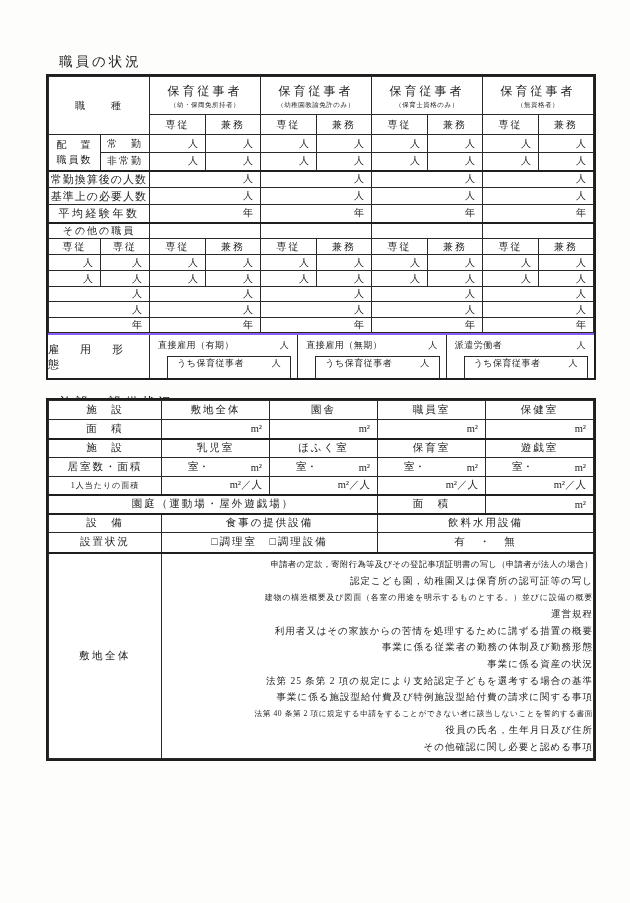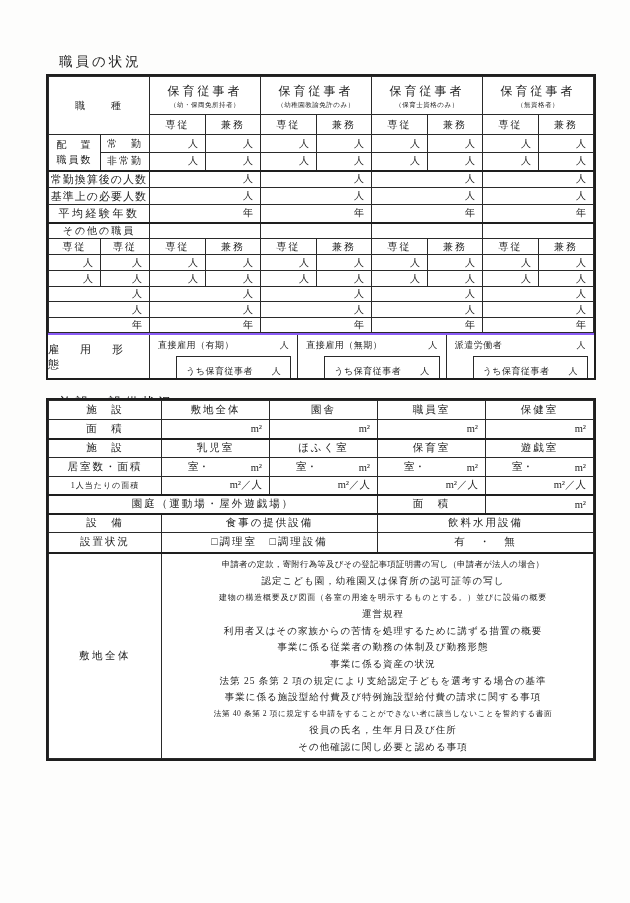--- a/index.html
+++ b/index.html
@@ -38,30 +38,30 @@
   
   .emp{display:flex;height:43px;border-top:2px solid #8b5cf6;}
   .emp-label{width:101px;flex:none;border-right:1px solid #2a2a2a;display:flex;
      align-items:center;justify-content:center;font-size:11px;letter-spacing:5px;}
   .emp-group{flex:1;display:flex;flex-direction:column;border-right:1px solid #2a2a2a;}
   .emp-group:last-child{border-right:none;}
   .emp-top{height:21px;display:flex;justify-content:space-between;align-items:center;
      padding:0 8px;font-size:9px;letter-spacing:0.5px;}
   .emp-bottom{flex:1;position:relative;}
   .emp-box{position:absolute;left:17px;right:6px;top:0;bottom:0;border:1px solid #2a2a2a;
-     border-bottom:none;display:flex;justify-content:space-between;align-items:flex-end;
-     padding:0 9px;font-size:9px;letter-spacing:0.5px;margin-left:9px;}
+     border-bottom:none;display:flex;justify-content:space-between;align-items:flex-start;
+     padding:0 9px;font-size:9px;letter-spacing:0.5px;}
 
   
   #facility-table td{font-size:10.5px;}
   .room-cell{display:flex;justify-content:space-between;align-items:center;padding:0 7px 0 26px;}
   .opt{ text-align:left;padding-left:10px;font-size:9.5px;letter-spacing:0.5px;}
   .att-label{font-size:11px;letter-spacing:2.5px;}
   .att-list{padding:3px 0 2px 0;}
-  .att{font-size:9.5px;height:16.6px;line-height:16.6px;text-align:center;
+  .att{font-size:9.5px;height:16.6px;line-height:16.6px;text-align:right;
      padding-left:11px;letter-spacing:1px;white-space:nowrap;}
   .att.s1{font-size:8.4px;letter-spacing:0.3px;}
   .att.s2{font-size:8px;letter-spacing:0.8px;}
   .att.s3{font-size:7.6px;letter-spacing:0.6px;}
 </style>
 </head>
 <body>
 
 <div class="sheet">
 

